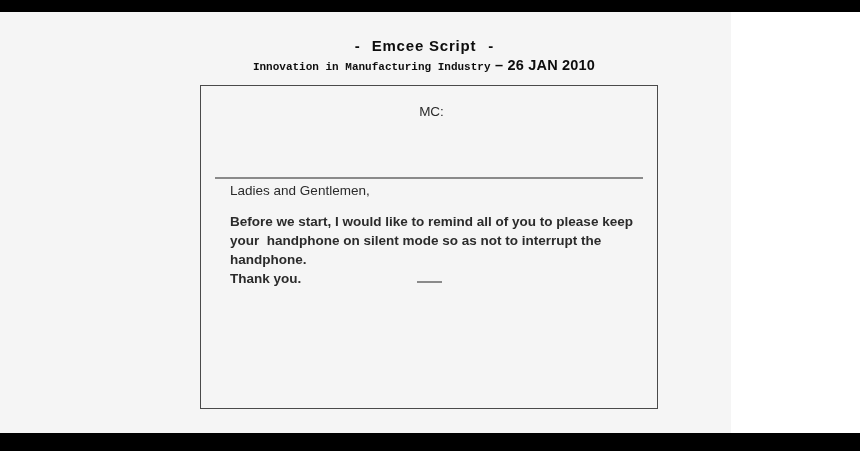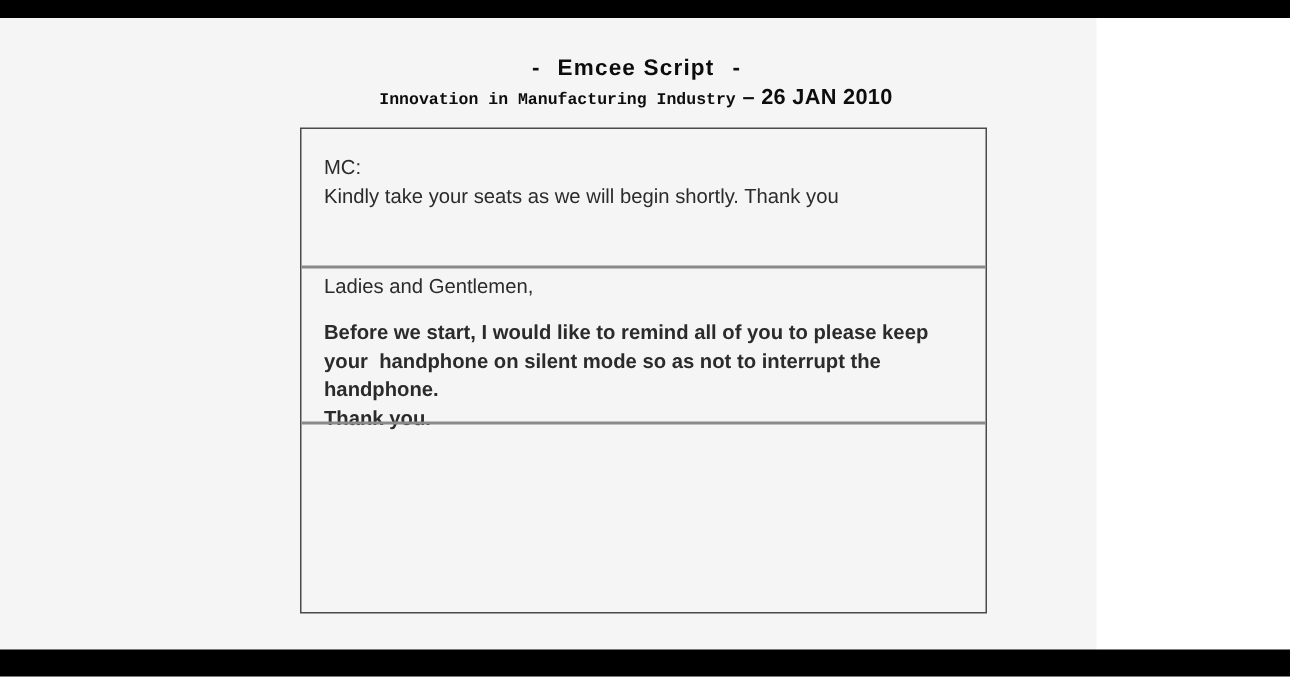--- a/index.html
+++ b/index.html
@@ -40,20 +40,21 @@
   .subtitle-date { font-size: 14.5px; letter-spacing: 0.2px; }
 
   .script-table {
     position: absolute; left: 200px; top: 85px;
     width: 456px; height: 322px;
     border: 1px solid #4a4a4a;
     display: flex; flex-direction: column;
     color: #2b2b2b;
     font-size: 13.5px; line-height: 19px;
     background: #f5f5f5;
+    align-items: center;
   }
   .row { box-sizing: border-box; padding-left: 15px; padding-right: 10px; }
   .row-1 { height: 91px; padding-top: 16px; }
   .row-2 { height: 104px; border-top: 2px solid #8a8a8a; padding-top: 2px; }
   .row-3 { flex: 1; border-top: 2px solid #8a8a8a; }
   .line { white-space: pre; }
   .para { margin-top: 12px; font-weight: bold; }
 </style>
 </head>
 <body>
@@ -69,21 +70,20 @@
     <div class="subtitle-line">
       <span class="subtitle-text">Innovation in Manufacturing Industry</span>
       <span class="subtitle-date">– 26 JAN 2010</span>
     </div>
   </div>
 
   <div class="script-table">
 
     <div class="row row-1">
       <div class="line">MC:</div>
-      <div class="line">Kindly take your seats as we will begin shortly. Thank you</div>
     </div>
 
     <div class="row row-2">
       <div class="line">Ladies and Gentlemen,</div>
       <div class="para">
         <div class="line">Before we start, I would like to remind all of you to please keep</div>
         <div class="line">your  handphone on silent mode so as not to interrupt the</div>
         <div class="line">handphone.</div>
         <div class="line">Thank you.</div>
       </div>

